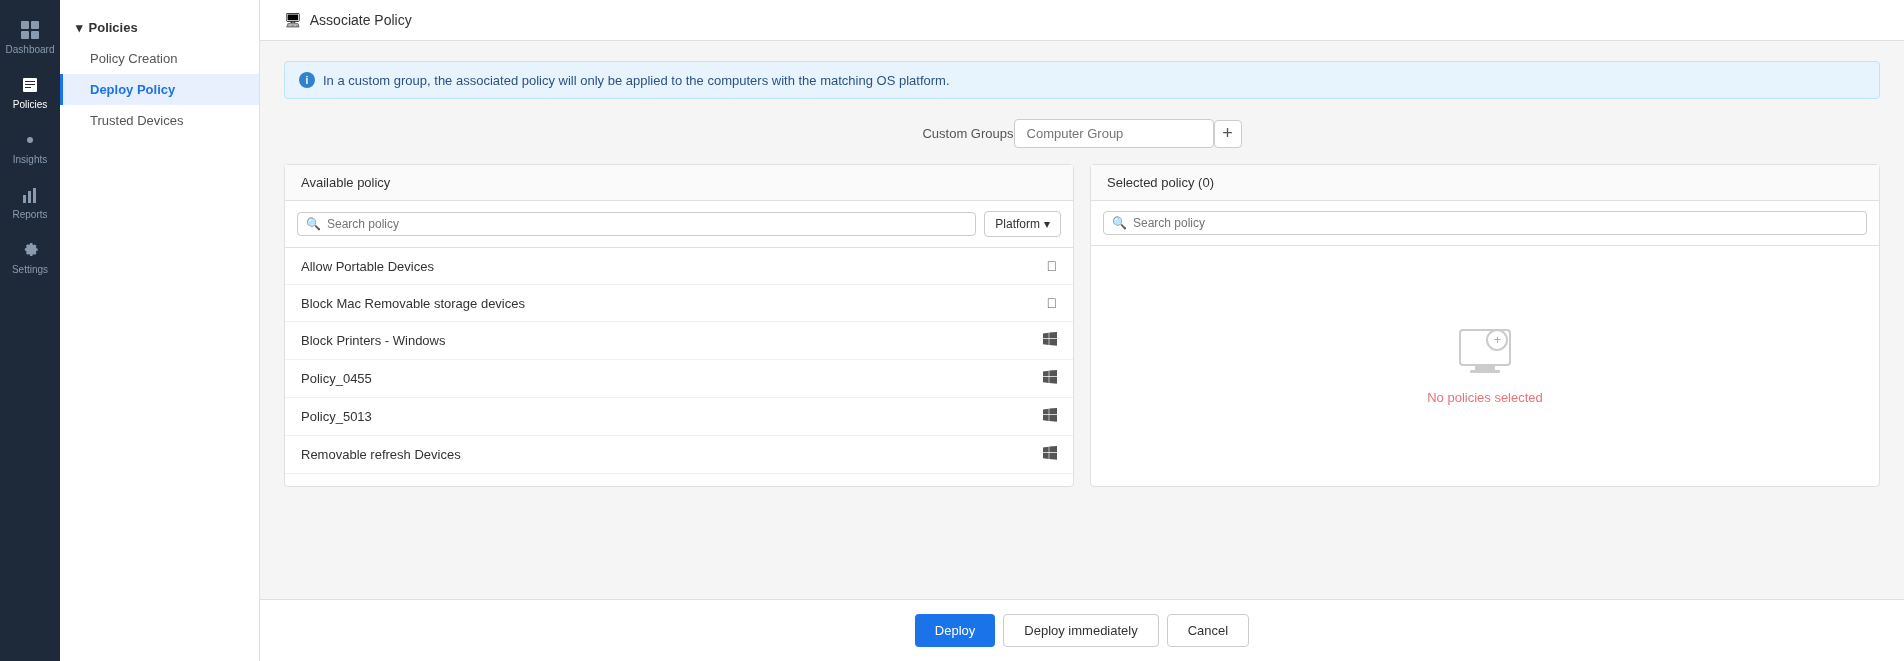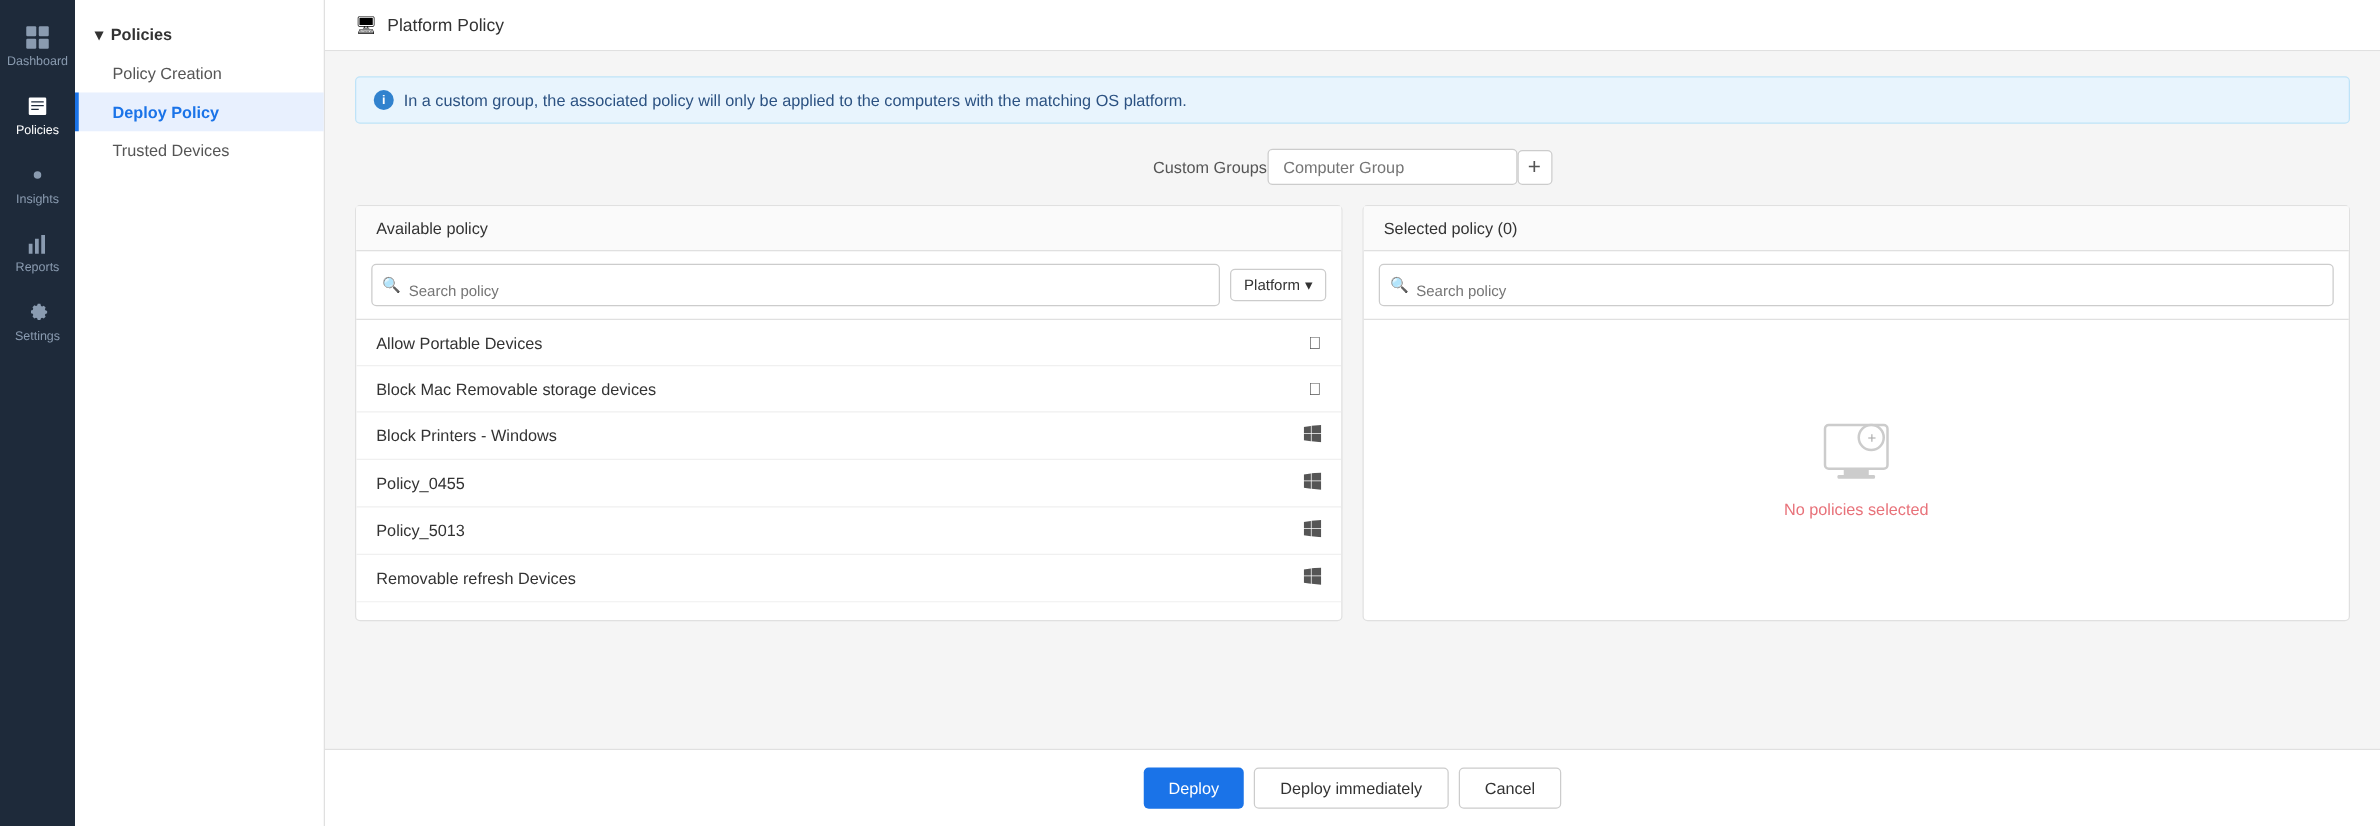--- a/index.html
+++ b/index.html
@@ -190,21 +190,20 @@
       gap: 6px;
       background: white;
     }
     .search-input-wrap input {
       border: none;
       outline: none;
       font-size: 12px;
       color: #c2410c;
       width: 100%;
       background: transparent;
-      margin-top: 10px;
     }
     .search-icon { color: #aaa; font-size: 12px; }
 
     .platform-btn {
       border: 1px solid #ccc;
       border-radius: 4px;
       padding: 5px 10px;
       font-size: 12px;
       background: white;
       cursor: pointer;
@@ -343,21 +342,21 @@
   </div>
   <div class="nav-item">
     <span>Trusted Devices</span>
   </div>
 </div>
 
 <div class="main-content">
 
   <div class="page-header">
     <span style="font-size:14px;">🖥</span>
-    <span style="font-size:14px; font-weight:500; color:#333;">Platform Policy</span>
+    <span style="font-size:14px; font-weight:500; color:#333;">Associate Policy</span>
   </div>
 
   <div class="content-area">
 
     <div class="info-banner">
       <div class="info-icon">i</div>
       <span>In a custom group, the associated policy will only be applied to the computers with the matching OS platform.</span>
     </div>
 
     <div class="custom-groups-row">

